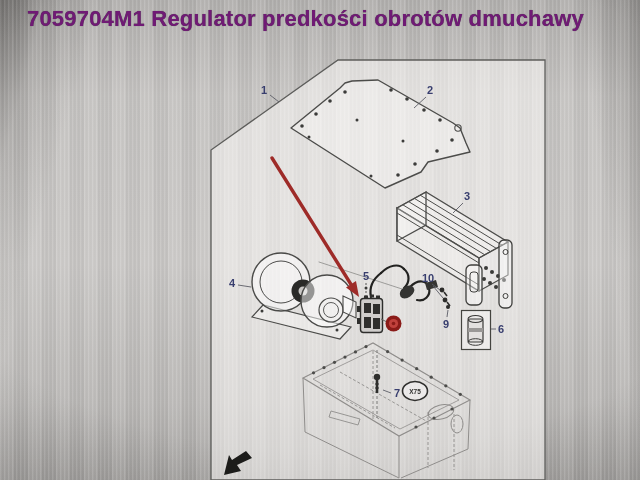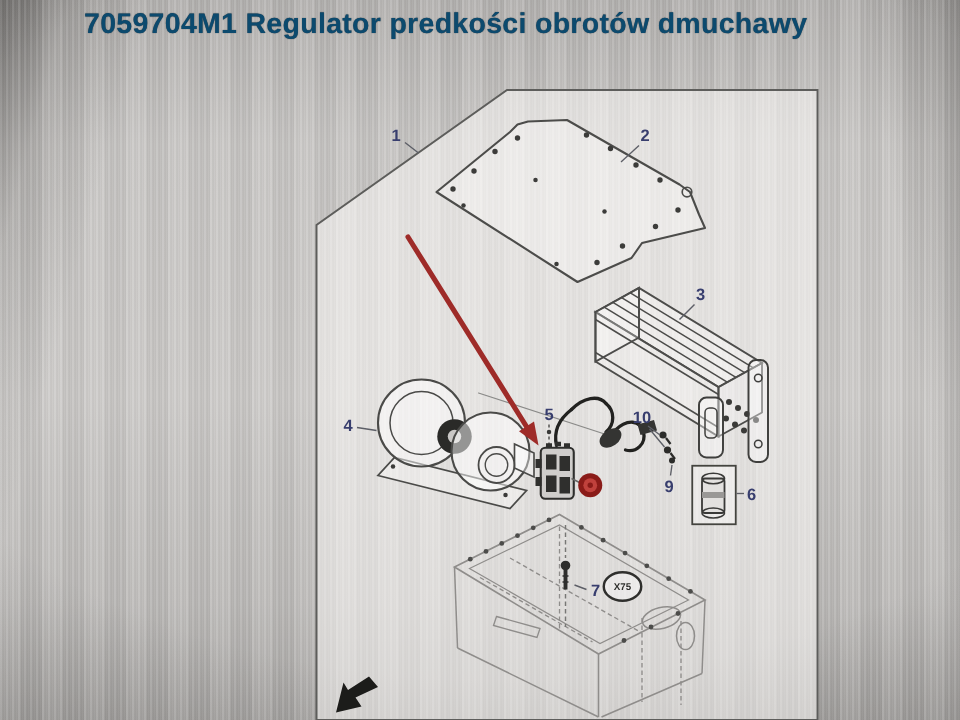--- a/index.html
+++ b/index.html
@@ -17,22 +17,22 @@
       linear-gradient(180deg, #b2b0ae 0%, #c6c4c2 20%, #cac8c6 55%, #bab8b6 84%, #a7a5a3 100%);
   }
   .stripes{
     position:absolute;inset:0;opacity:.75;pointer-events:none;
     background:
       repeating-linear-gradient(90deg, rgba(255,255,255,0.18) 0px, rgba(255,255,255,0.18) 1px, rgba(110,108,106,0.10) 2px, rgba(255,255,255,0.05) 3px, rgba(110,108,106,0.07) 4px),
       repeating-linear-gradient(90deg, rgba(255,255,255,0.05) 0px 14px, rgba(0,0,0,0.045) 14px 28px);
   }
   .soft{position:absolute;inset:0;filter:blur(0.33px);}
   .page-title{
-    position:absolute;left:56px;top:6px;width:560px;
-    font-size:19px;font-weight:700;color:#0c4a6e;letter-spacing:0.2px;
+    position:absolute;left:27px;top:6px;width:560px;
+    font-size:22px;font-weight:700;color:#701a75;letter-spacing:0.2px;
     text-shadow:0 0 0.7px rgba(25,25,28,0.75);
     white-space:nowrap;
   }
   svg{position:absolute;left:0;top:0;}
   text.callout{font:700 11px "Liberation Sans", sans-serif;fill:#383e6e;}
   text.bubble{font:700 6.5px "Liberation Sans", sans-serif;fill:#2f2f2d;}
   .ln{stroke:#4c4c4a;fill:none;}
   .lt{stroke:#8f8d8b;fill:none;}
   .leader{stroke:#5c5e66;stroke-width:0.9;fill:none;}
 </style>

